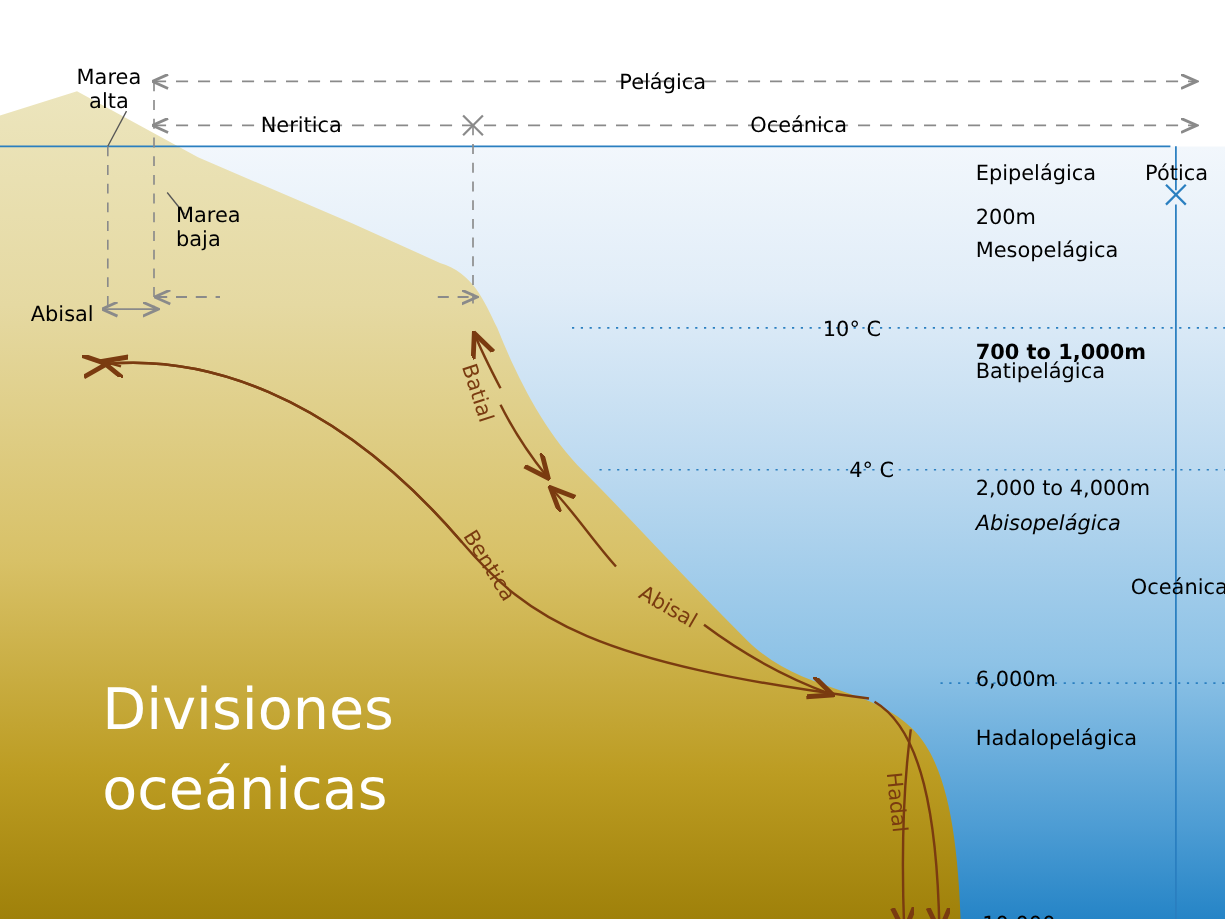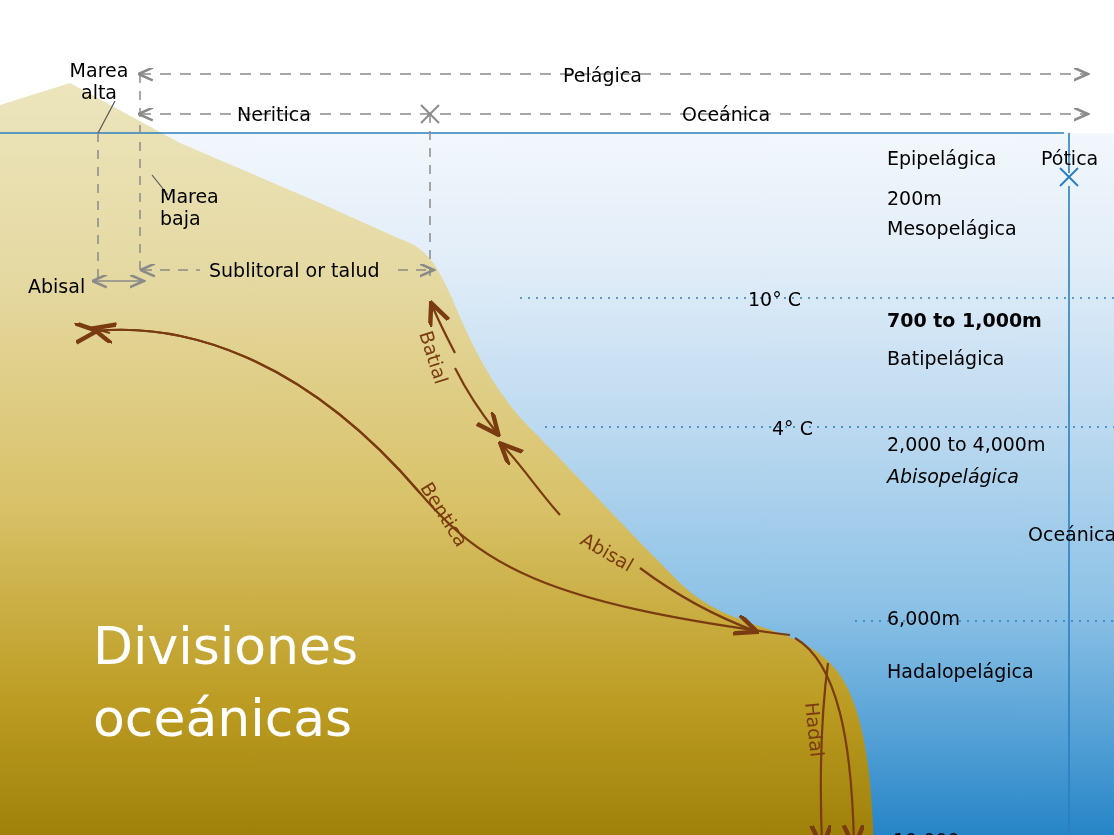--- a/index.html
+++ b/index.html
@@ -156,35 +156,34 @@
   </svg>
 
   <div class="lbl center" style="left:64px; top:36px; width:70px;">Marea
 alta</div>
 
   <div class="lbl" style="left:160px; top:162px;">Marea
 baja</div>
 
   <div class="lbl" style="left:28px; top:252px;">Abisal</div>
 
-  <div class="lbl" style="left:209px; top:236px;">Sublitoral or talud</div>
 
   <div class="lbl" style="left:563px; top:41px;">Pelágica</div>
 
   <div class="lbl" style="left:237px; top:80px;">Neritica</div>
 
   <div class="lbl" style="left:682px; top:80px;text-align:center;">Oceánica</div>
 
   <div class="lbl" style="left:887px; top:124px;text-align:center;">Epipelágica</div>
 
   <div class="lbl" style="left:887px; top:164px;">200m</div>
   <div class="lbl" style="left:887px; top:194px;">Mesopelágica</div>
 
   <div class="lbl" style="left:887px; top:286px;font-weight:bold;">700 to 1,000m</div>
-  <div class="lbl" style="left:887px; top:324px;text-align:center;">Batipelágica</div>
+  <div class="lbl" style="left:887px; top:304px;text-align:center;">Batipelágica</div>
 
   <div class="lbl" style="left:887px; top:410px;">2,000 to 4,000m</div>
   <div class="lbl" style="left:887px; top:442px;font-style:italic;">Abisopelágica</div>
 
   <div class="lbl" style="left:887px; top:584px;">6,000m</div>
   <div class="lbl" style="left:887px; top:637px;">Hadalopelágica</div>
 
   <div class="lbl" style="left:893px; top:806px;">10,000m</div>
 
   <div class="lbl" style="left:748px; top:265px;">10° C</div>

